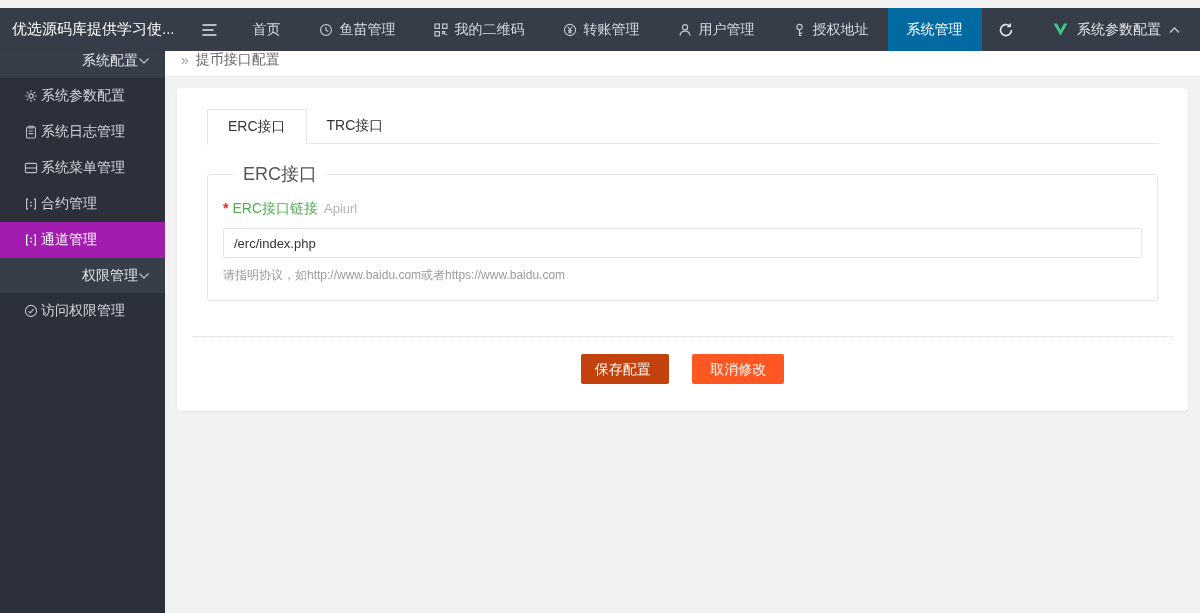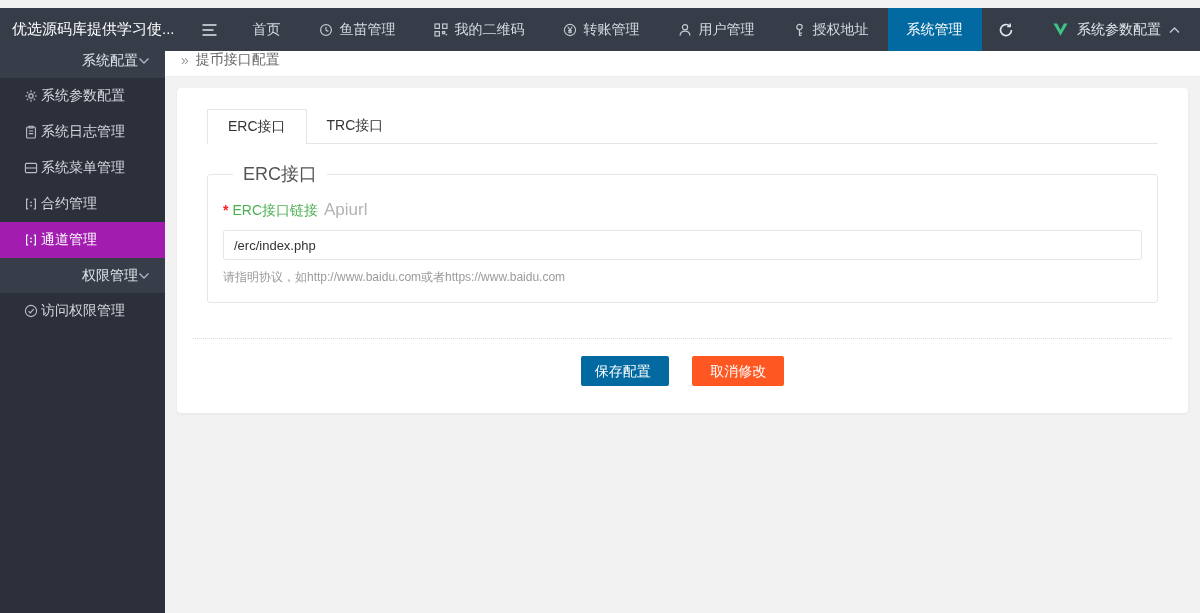--- a/index.html
+++ b/index.html
@@ -78,34 +78,34 @@
   fieldset.form-fieldset {
     border:1px solid #e6e6e6; border-radius:3px;
     margin-top:18px; padding:10px 15px 16px;
   }
   fieldset.form-fieldset legend {
     font-size:18px; color:#555; padding:0 10px; margin-left:10px;
   }
   .form-label { font-size:14px; margin:4px 0 10px; }
   .required-mark { color:#ff1e1e; margin-right:4px; font-weight:bold; }
   .label-text { color:#4caf50; font-weight:normal; }
-  .label-suffix { color:#b3b3b3; font-size:17px; margin-left:6px; }
+  .label-suffix { color:#b3b3b3; font-size:13px; margin-left:6px; }
   .form-input {
     width:100%; height:30px; border:1px solid #e6e6e6; border-radius:2px;
     padding:0 10px; font-size:13px; color:#333; outline:none; background:#fff;
   }
   .help-text { margin-top:9px; font-size:12px; color:#9b9b9b; }
 
   .divider { border:none; border-top:1px dotted #d8d8d8; margin-top:35px; }
   .btn-row { text-align:center; margin-top:17px; }
   .btn {
     display:inline-block; height:30px; line-height:30px; padding:0 18px;
     border:none; border-radius:2px; color:#fff; font-size:14px; cursor:pointer; margin:0 6px;
   }
-  .btn-save { background:#0369a1;padding-left:14px; }
+  .btn-save { background:#c2410c;padding-left:14px; }
   .btn-cancel { background:#ff5722;margin-left:13px; }
 </style>
 </head>
 <body>
 
 <div class="navbar">
   <div class="brand">优选源码库提供学习使...</div>
 
   <div class="hamburger">
     <span>

